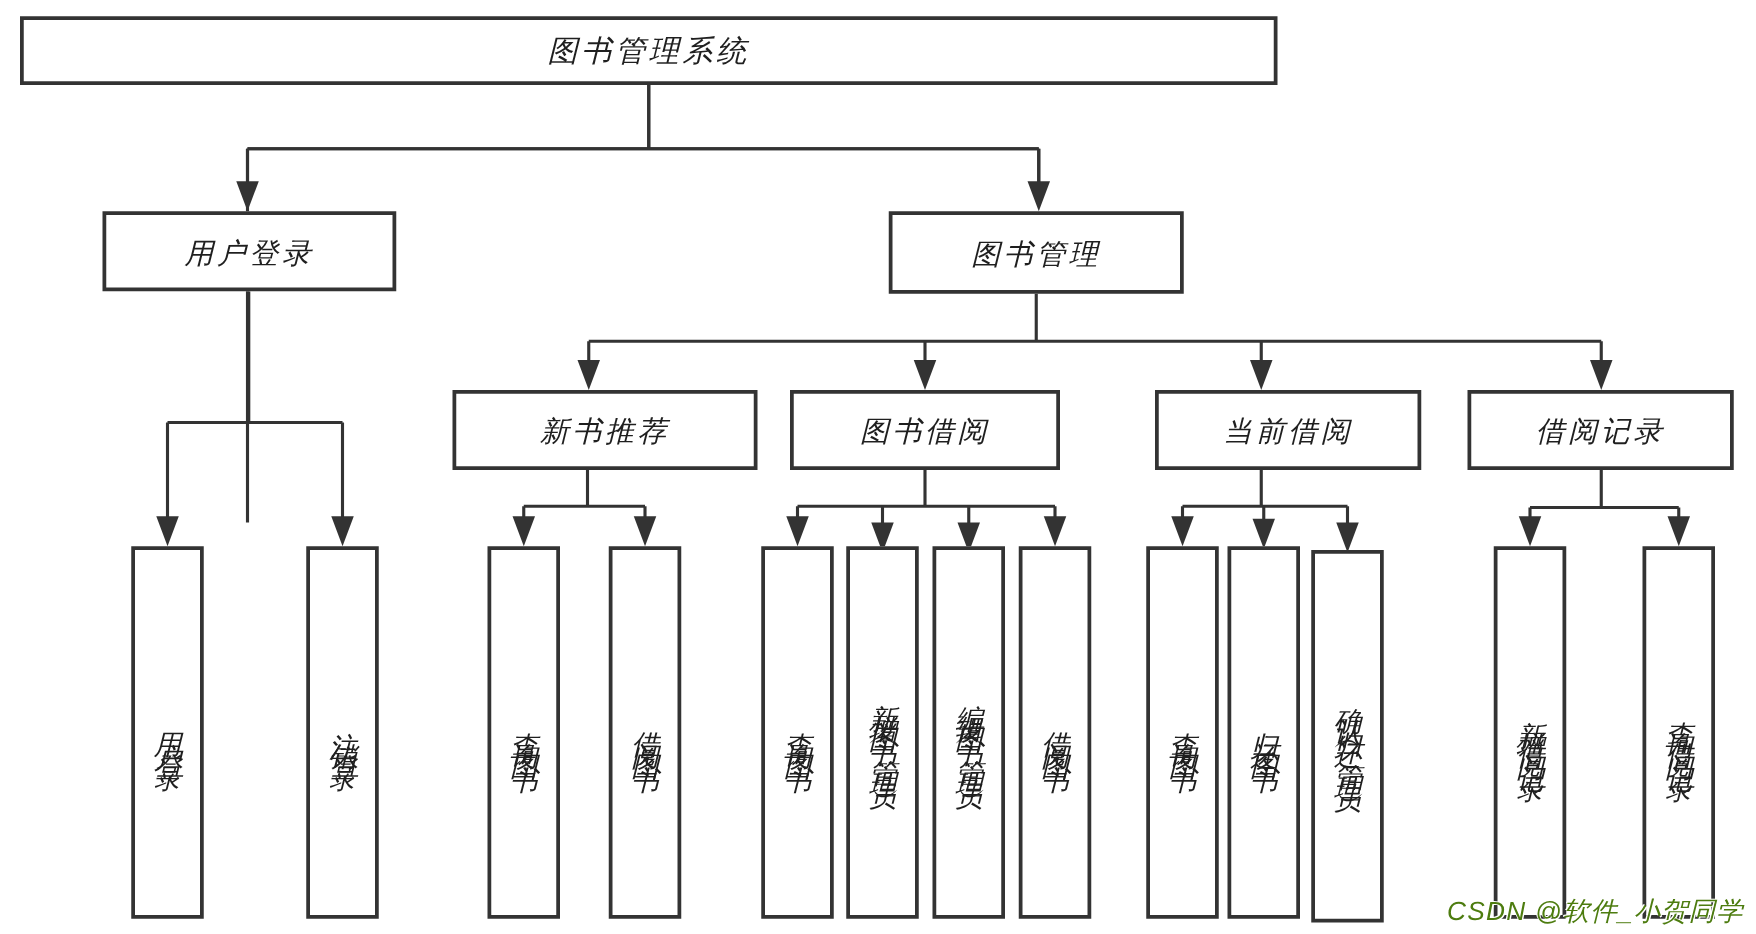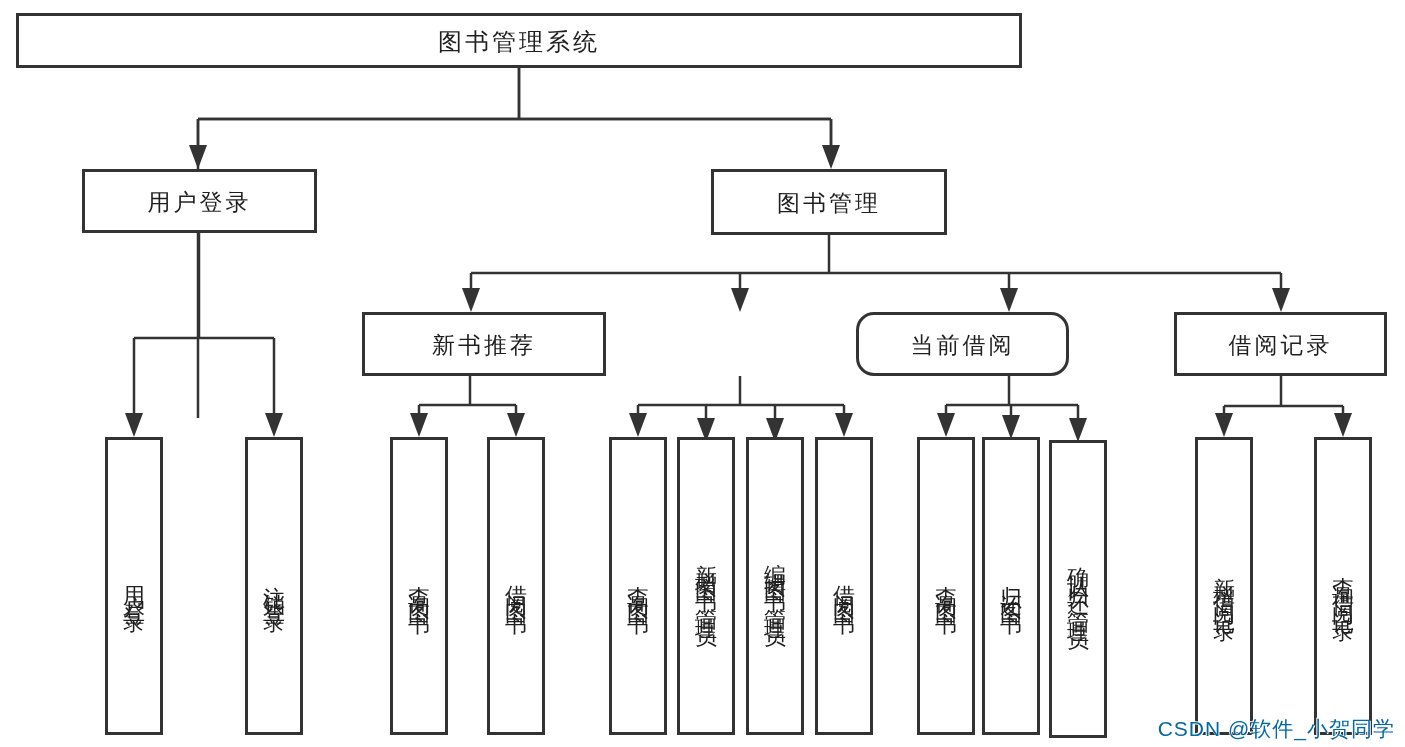--- a/index.html
+++ b/index.html
@@ -7,20 +7,21 @@
     padding: 0;
     background: #ffffff;
     font-family: "Liberation Sans", "DejaVu Sans", sans-serif;
   }
   #canvas {
     position: relative;
     width: 1405px;
     height: 747px;
     background: #ffffff;
     overflow: hidden;
+    font-style: italic;
   }
   #connectors {
     position: absolute;
     left: 0; top: 0;
     width: 1405px;
     height: 747px;
     pointer-events: none;
   }
   .node {
     position: absolute;
@@ -51,21 +52,21 @@
     line-height: 1;
     width: 58px;
     top: 437px;
     height: 298px;
   }
   .watermark {
     position: absolute;
     right: 10px;
     bottom: 4px;
     font-size: 21px;
-    color: #0369a1;
+    color: #4d7c0f;
     letter-spacing: 1px;
     text-shadow: 1px 1px 0 #ffffff, -1px -1px 0 #ffffff;
     z-index: 5;
     white-space: nowrap;
   }
 </style>
 </head>
 <body>
 
 <div id="canvas">
@@ -143,21 +144,22 @@
       <polygon points="1334,413 1352,413 1343,437"></polygon>
     </g>
   </svg>
 
   <div class="node hbox root" style="left:16px; top:13px; width:1006px; height:55px;">图书管理系统</div>
 
   <div class="node hbox" style="left:82px; top:169px; width:235px; height:64px;">用户登录</div>
   <div class="node hbox" style="left:711px; top:169px; width:236px; height:66px;">图书管理</div>
 
   <div class="node hbox" style="left:362px; top:312px; width:244px; height:64px;">新书推荐</div>
-  <div class="node hbox" style="left:856px; top:312px; width:213px; height:64px;border-radius:18px;">当前借阅</div>
+  <div class="node hbox" style="left:632px; top:312px; width:216px; height:64px;">图书借阅</div>
+  <div class="node hbox" style="left:924px; top:312px; width:213px; height:64px;">当前借阅</div>
   <div class="node hbox" style="left:1174px; top:312px; width:213px; height:64px;">借阅记录</div>
 
   <div class="node vbox" style="left:105px;">用户登录</div>
   <div class="node vbox" style="left:245px;">注销登录</div>
 
   <div class="node vbox" style="left:390px;">查询图书</div>
   <div class="node vbox" style="left:487px;">借阅图书</div>
 
   <div class="node vbox" style="left:609px;">查询图书</div>
   <div class="node vbox" style="left:677px;">新增图书（管理员）</div>

